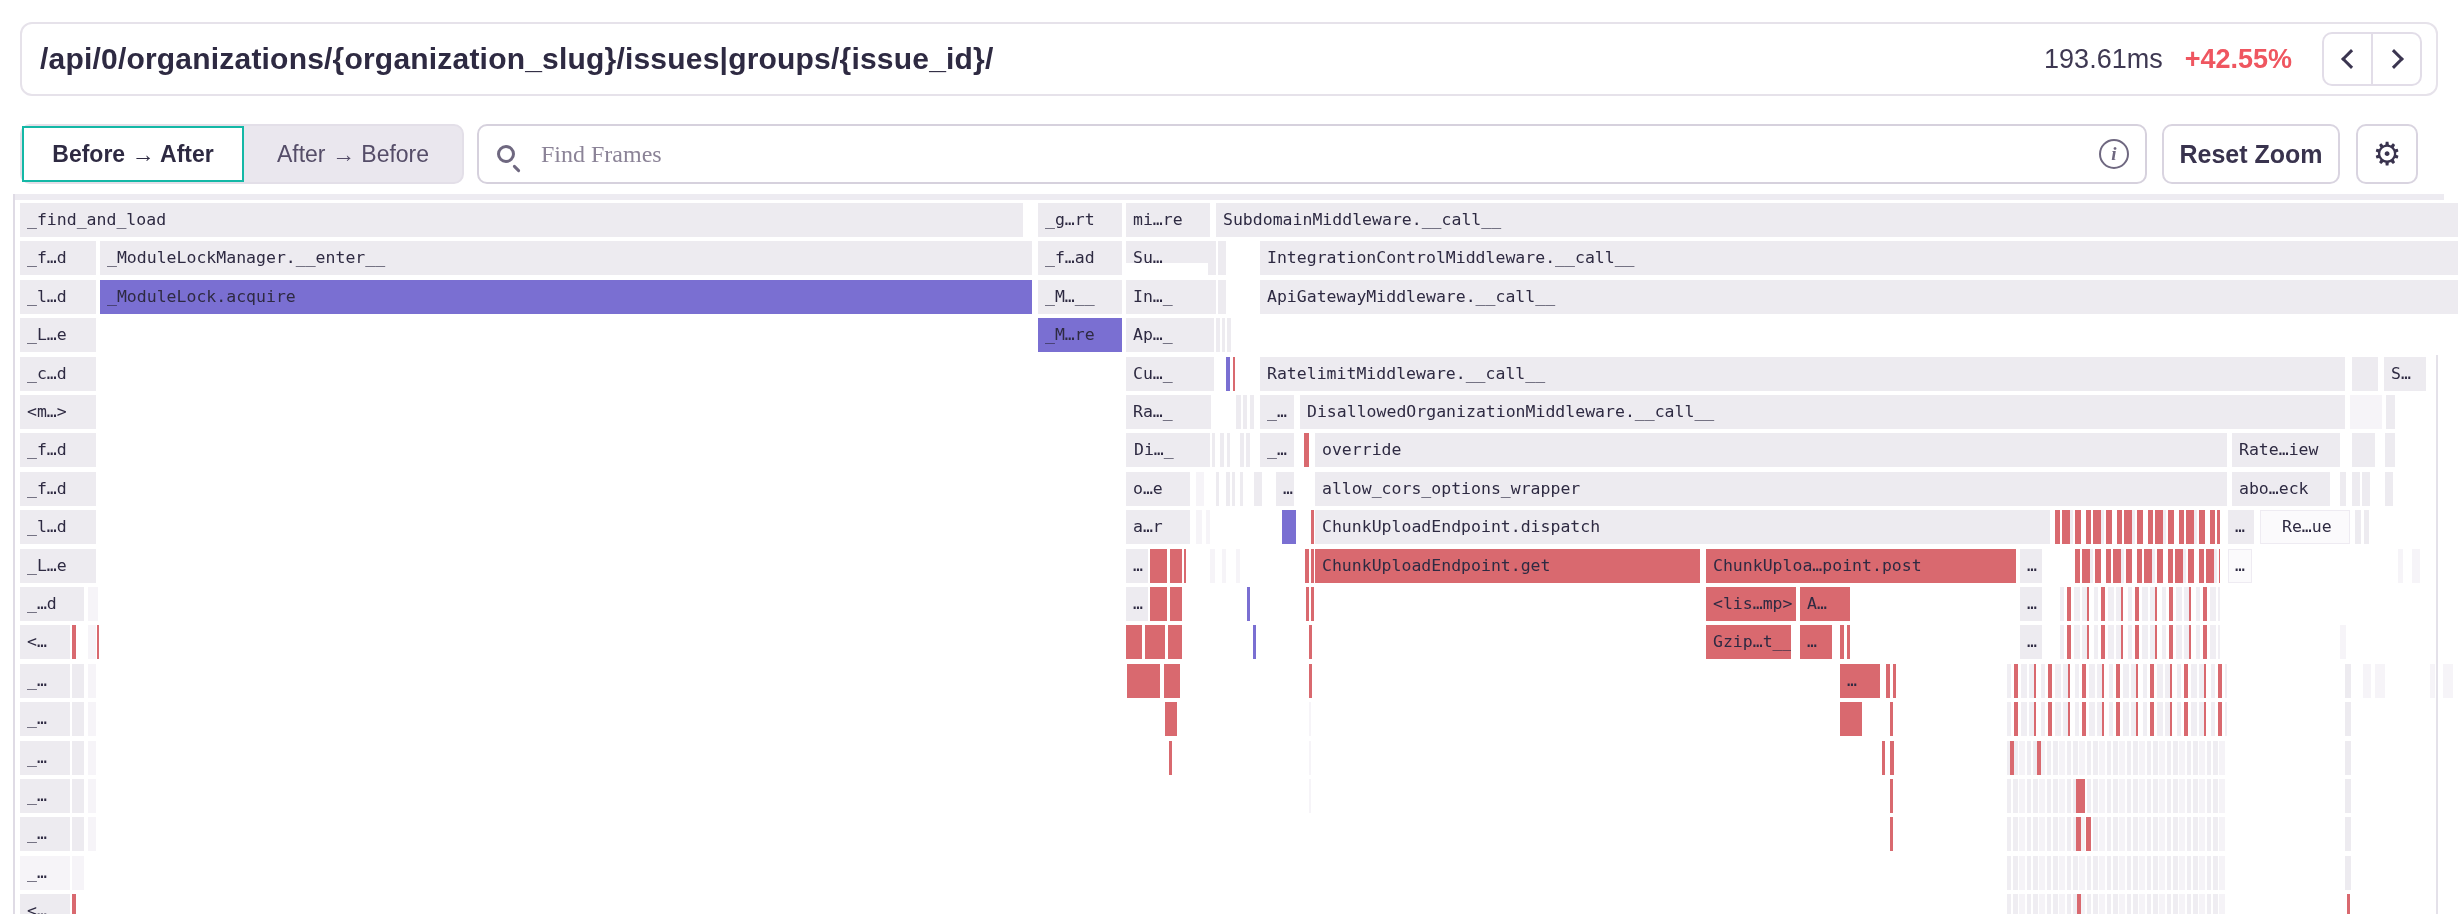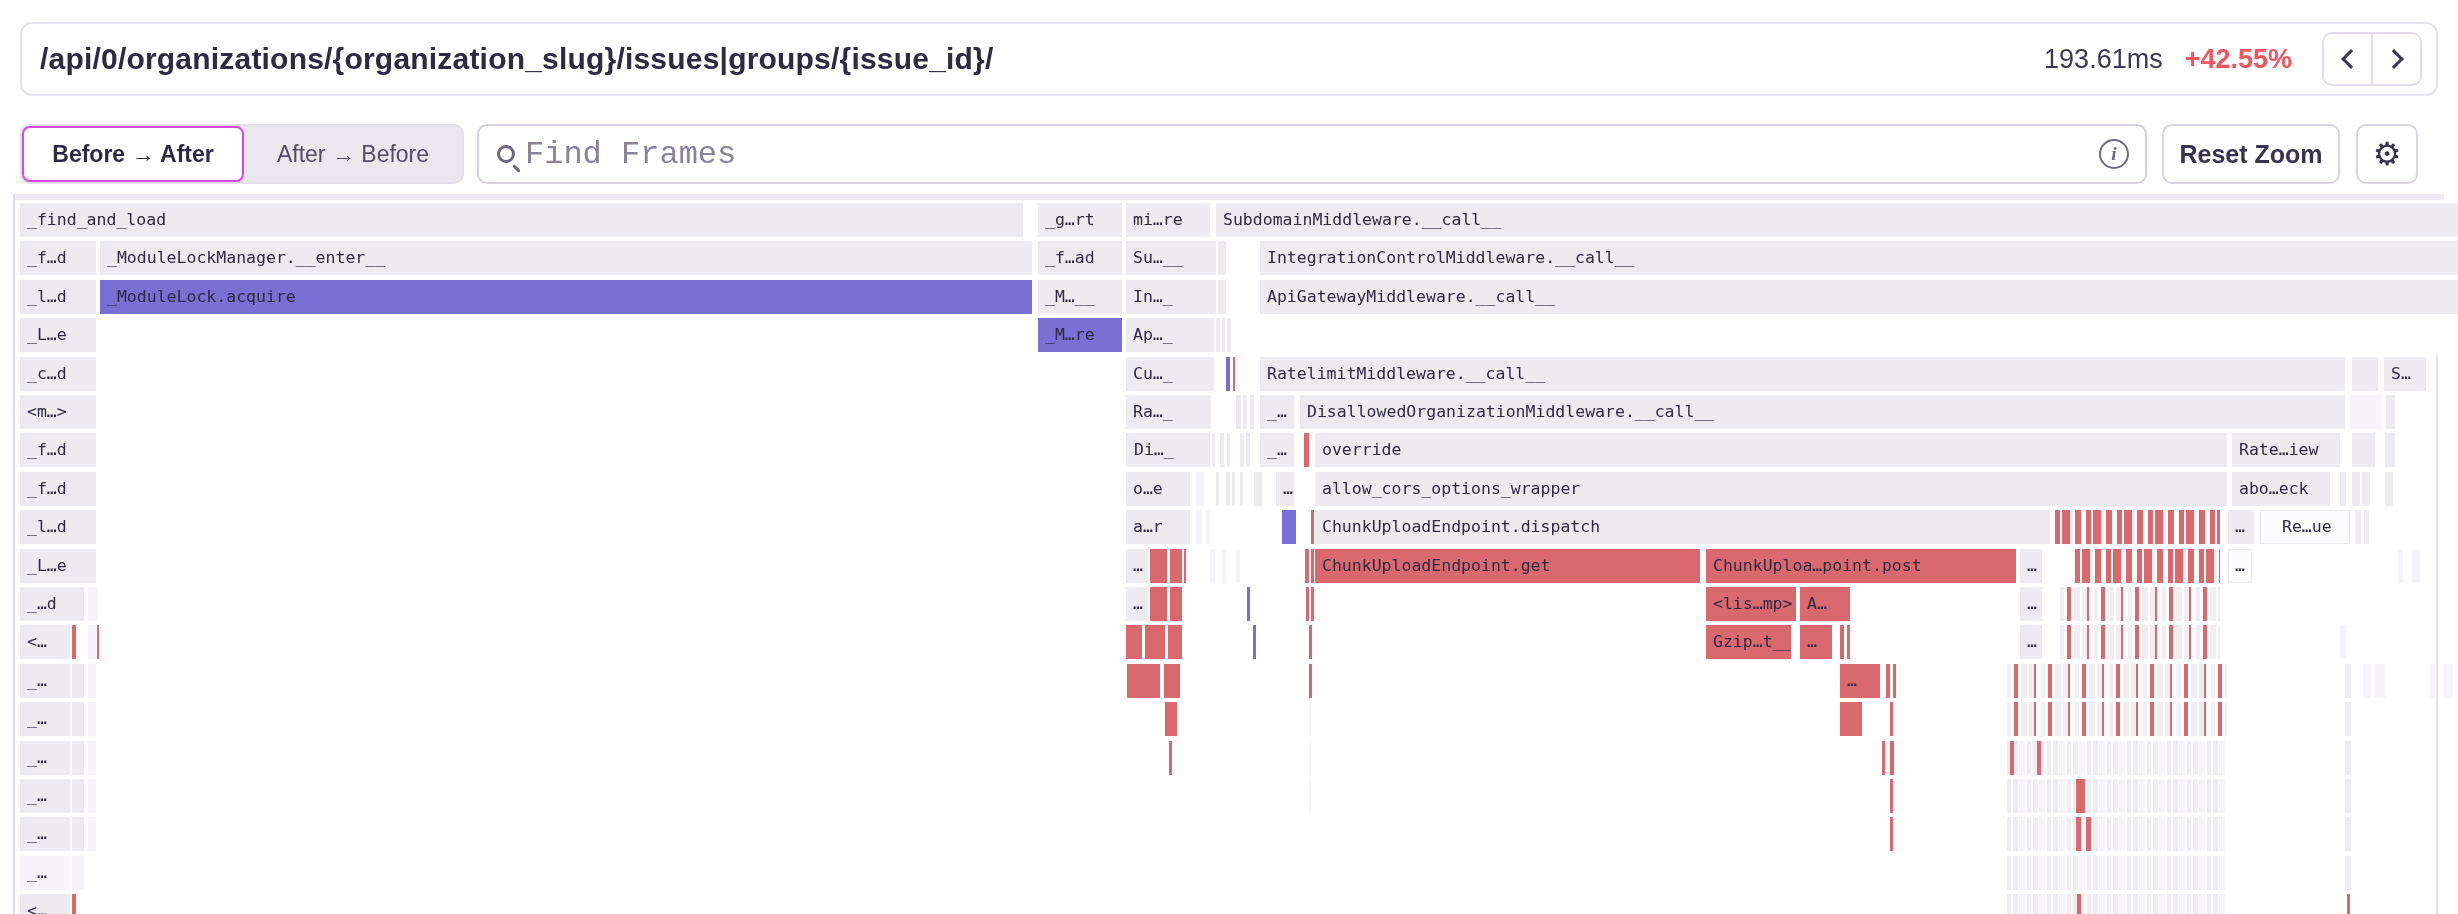--- a/index.html
+++ b/index.html
@@ -23,28 +23,28 @@
   .navbtn:first-child{border-radius:10px 0 0 10px;border-right-width:1px}
   .navbtn:last-child{border-radius:0 10px 10px 0;border-left-width:1px}
   .chev{width:14px;height:14px;border-left:3px solid #3b3550;border-bottom:3px solid #3b3550;display:block}
   .chev.left{transform:rotate(45deg);margin-left:6px}
   .chev.right{transform:rotate(225deg);margin-right:6px}
   
   .seg{position:absolute;left:20px;top:124px;width:444px;height:60px;background:#eae7ee;
        border:2px solid #e3dfe8;border-radius:10px;display:flex;align-items:stretch}
   .segbtn{flex:1;display:flex;align-items:center;justify-content:center;font-size:23px;cursor:pointer;
           border:none;background:transparent;color:#554d68;font-family:inherit}
-  .segbtn.active{background:#fff;border:2px solid #d946ef;border-radius:8px;font-weight:700;color:var(--dark)}
+  .segbtn.active{background:#fff;border:2px solid #14b8a6;border-radius:0;font-weight:700;color:var(--dark)}
   .search{position:absolute;left:477px;top:124px;width:1670px;height:60px;border:2px solid #d6d1dd;
           border-radius:10px;background:#fff;display:flex;align-items:center;padding:0 16px 0 18px}
   .mag{width:18px;height:18px;border:3px solid #6f6880;border-radius:50%;position:relative;flex:none}
   .mag::after{content:"";position:absolute;width:3px;height:9px;background:#6f6880;left:15px;top:16px;
               transform:rotate(-45deg);border-radius:2px}
-  .search input{border:none;outline:none;flex:1;font-size:32px;margin-left:8px;color:var(--dark);
-                font-family:Liberation Mono, monospace;background:transparent}
+  .search input{border:none;outline:none;flex:1;font-size:24px;margin-left:24px;color:var(--dark);
+                font-family:Liberation Serif, serif;background:transparent}
   .search input::placeholder{color:var(--muted)}
   .info{width:30px;height:30px;border:2.5px solid #6f6880;border-radius:50%;color:#6f6880;flex:none;
         font-size:19px;display:flex;align-items:center;justify-content:center;font-family:"Liberation Serif",serif;
         font-style:italic;font-weight:700;cursor:pointer}
   .rstbtn{position:absolute;left:2162px;top:124px;width:178px;height:60px;background:#fff;
           border:2px solid #d9d4e0;border-radius:10px;font-size:25px;font-weight:700;color:#39334e;
           font-family:inherit;cursor:pointer}
   .gearbtn{position:absolute;left:2356px;top:124px;width:62px;height:60px;background:#fff;
            border:2px solid #d9d4e0;border-radius:10px;font-size:32px;color:#39334e;cursor:pointer;
            display:flex;align-items:center;justify-content:center;padding:0}
@@ -100,21 +100,21 @@
   <div class="topstrip"></div>
   <div class="vline-l"></div>
   <div class="vline-r"></div>
 <div class="bar bar-g" style="left: 20px; top: 203px; width: 1003px; height: 34px;">_find_and_load</div>
     <div class="bar bar-g" style="left: 1038px; top: 203px; width: 84px; height: 34px;">_g…rt</div>
     <div class="bar bar-g" style="left: 1126px; top: 203px; width: 84px; height: 34px;">mi…re</div>
     <div class="bar bar-g" style="left: 1216px; top: 203px; width: 1242px; height: 34px;">SubdomainMiddleware.__call__</div>
     <div class="bar bar-g" style="left: 20px; top: 241.4px; width: 76px; height: 34px;">_f…d</div>
     <div class="bar bar-g" style="left: 100px; top: 241.4px; width: 932px; height: 34px;">_ModuleLockManager.__enter__</div>
     <div class="bar bar-g" style="left: 1038px; top: 241.4px; width: 84px; height: 34px;">_f…ad</div>
-    <div class="bar bar-g" style="left: 1126px; top: 241.4px; width: 84px; height: 34px;">Su…__</div>
+    <div class="bar bar-g" style="left: 1126px; top: 241.4px; width: 84px; height: 22px;">Su…__</div>
     <div class="bar bar-g" style="left: 1208px; top: 241.4px; width: 8px; height: 34px; padding: 0px;"></div>
     <div class="bar bar-g" style="left: 1218px; top: 241.4px; width: 8px; height: 34px; padding: 0px;"></div>
     <div class="bar bar-g" style="left: 1260px; top: 241.4px; width: 1198px; height: 34px;">IntegrationControlMiddleware.__call__</div>
     <div class="bar bar-g" style="left: 20px; top: 279.8px; width: 76px; height: 34px;">_l…d</div>
     <div class="bar bar-p" style="left: 100px; top: 279.8px; width: 932px; height: 34px;">_ModuleLock.acquire</div>
     <div class="bar bar-g" style="left: 1038px; top: 279.8px; width: 84px; height: 34px;">_M…__</div>
     <div class="bar bar-g" style="left: 1126px; top: 279.8px; width: 84px; height: 34px;">In…_</div>
     <div class="bar bar-g" style="left: 1208px; top: 279.8px; width: 8px; height: 34px; padding: 0px;"></div>
     <div class="bar bar-g" style="left: 1218px; top: 279.8px; width: 8px; height: 34px; padding: 0px;"></div>
     <div class="bar bar-g" style="left: 1260px; top: 279.8px; width: 1198px; height: 34px;">ApiGatewayMiddleware.__call__</div>

